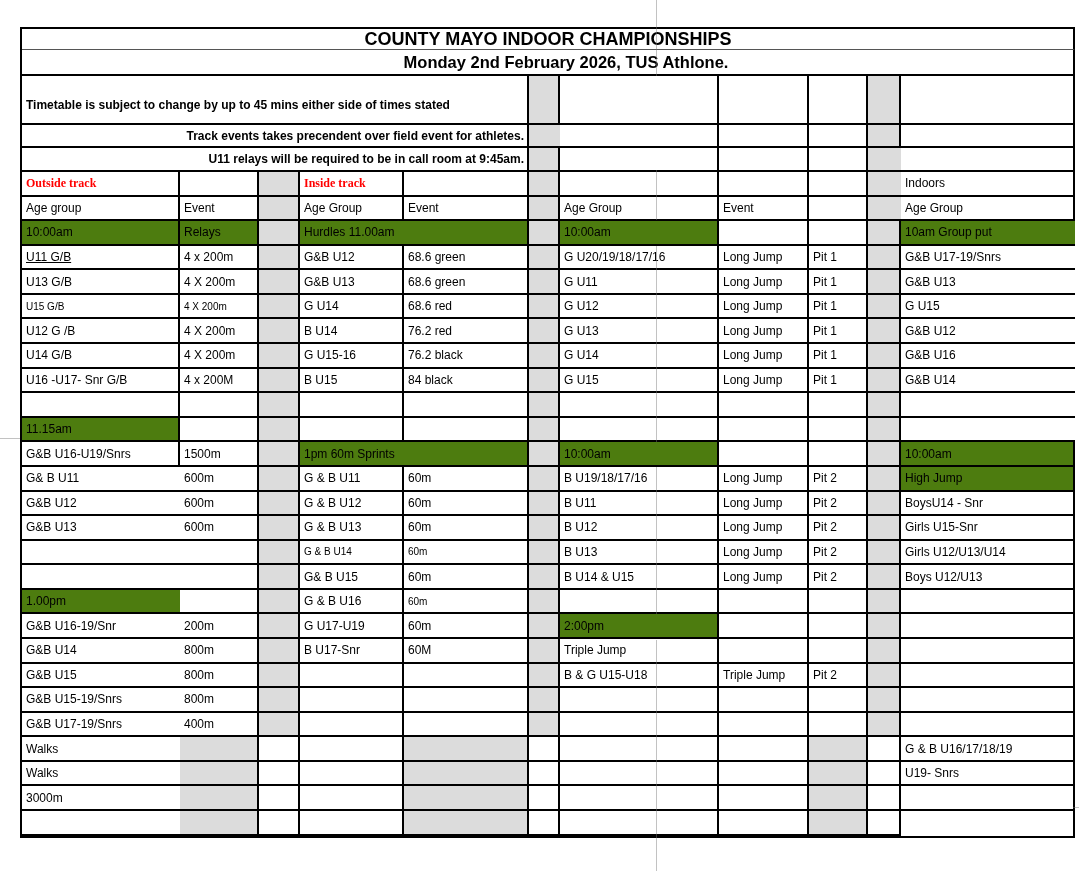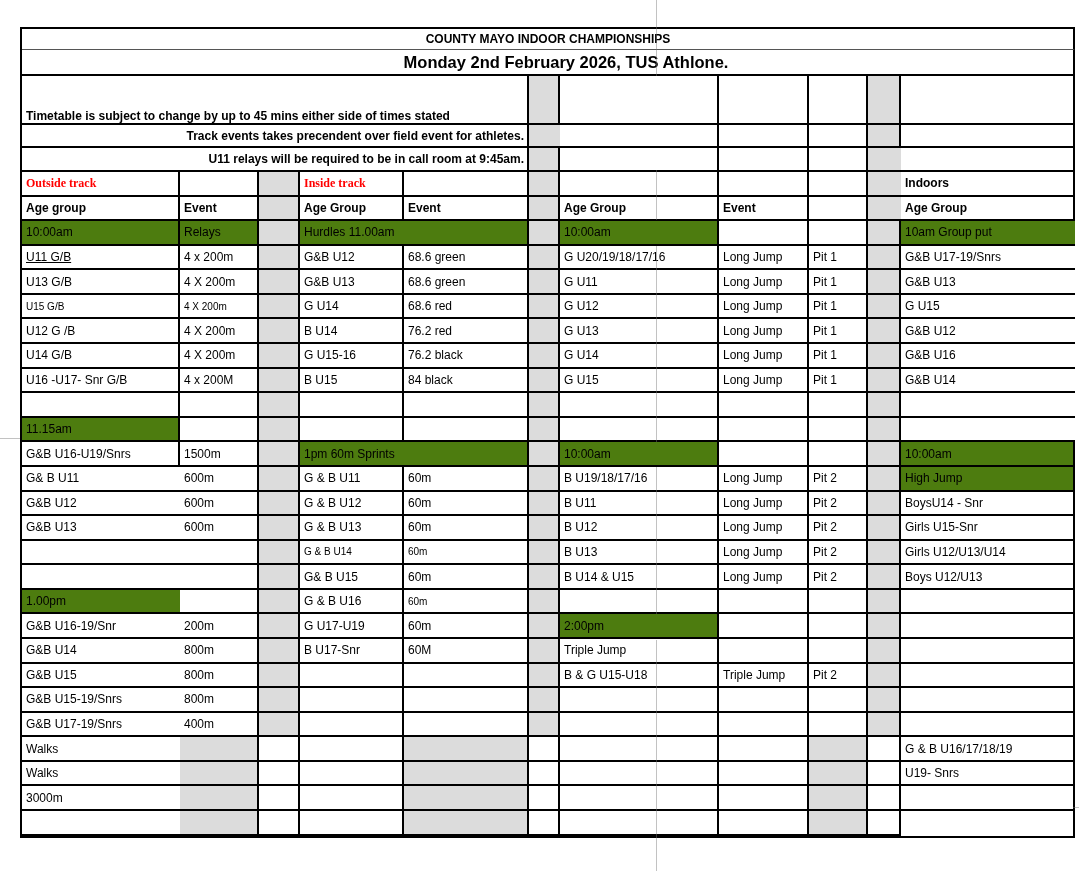--- a/index.html
+++ b/index.html
@@ -34,40 +34,40 @@
     overflow: hidden;
     white-space: nowrap;
     background: #fff;
     position: relative;
     z-index: 1;
   }
   .cell:nth-child(11n) { border-right: none; }
   .sp   { background: #dcdcdc; }
   .hl   { background: #4d7c0f; z-index: 3; }
   .red  { color: #ff0000; font-weight: bold; font-family: Liberation Serif, serif; }
-  .bold { font-weight: bold; }
+  .bold { font-weight: normal; }
   .ul span { text-decoration: underline; }
   .small { font-size: 10px; }
   .title {
     justify-content: center;
     font-weight: bold;
-    font-size: 12px;
+    font-size: 18px;
     border-bottom-width: 1px;
     border-bottom-color: #555;
   }
   .subtitle {
     justify-content: center;
     font-weight: bold;
     font-size: 16.5px;
     padding-left: 40px;
   }
   .note-left {
     font-weight: bold;
     align-items: flex-end;
-    padding-bottom: 0;
+    padding-bottom: 11px;
   }
   .note-center {
     font-weight: bold;
     justify-content: flex-end;
   }
   .artifact-v {
     position: absolute;
     width: 1px;
     background: rgba(120,120,120,0.45);
     left: 656px;

